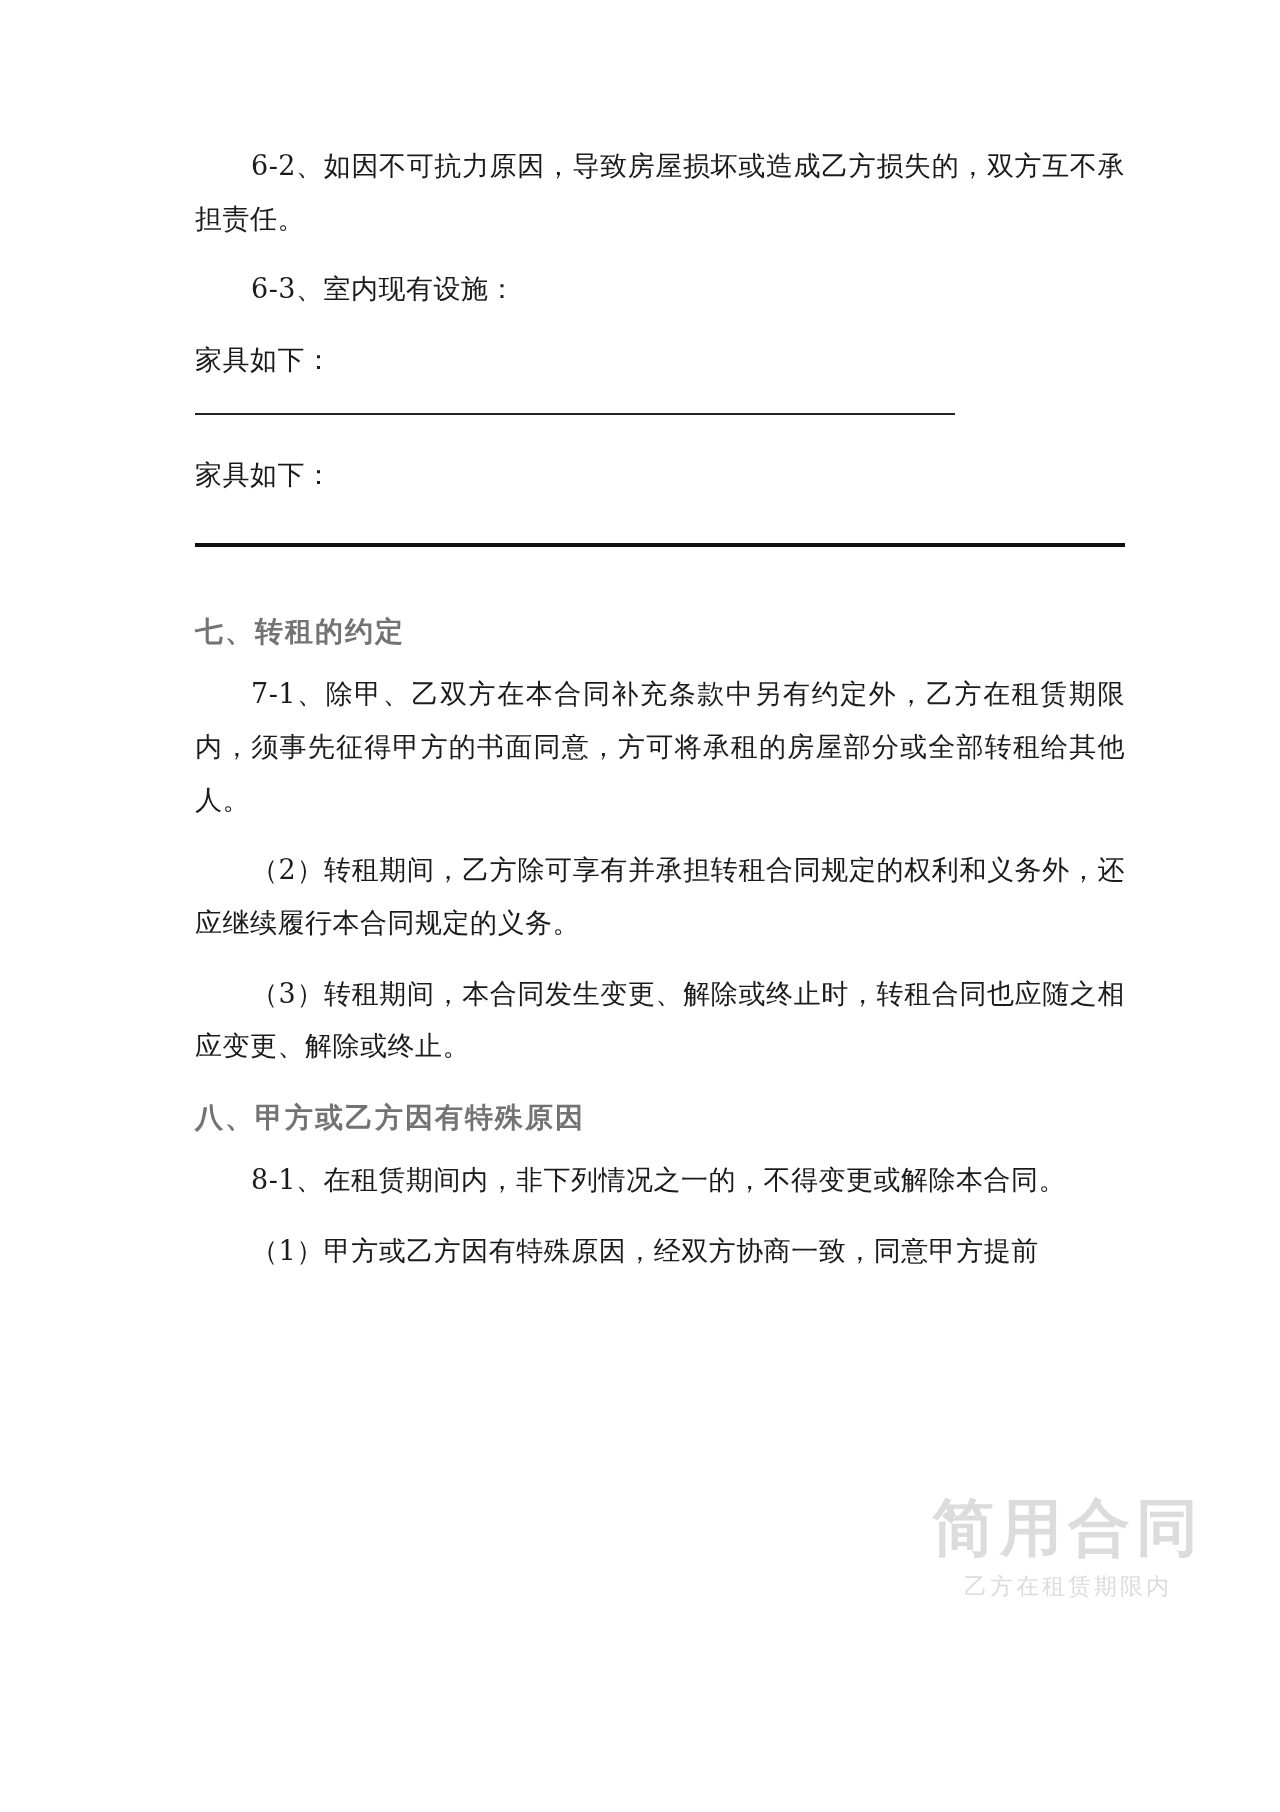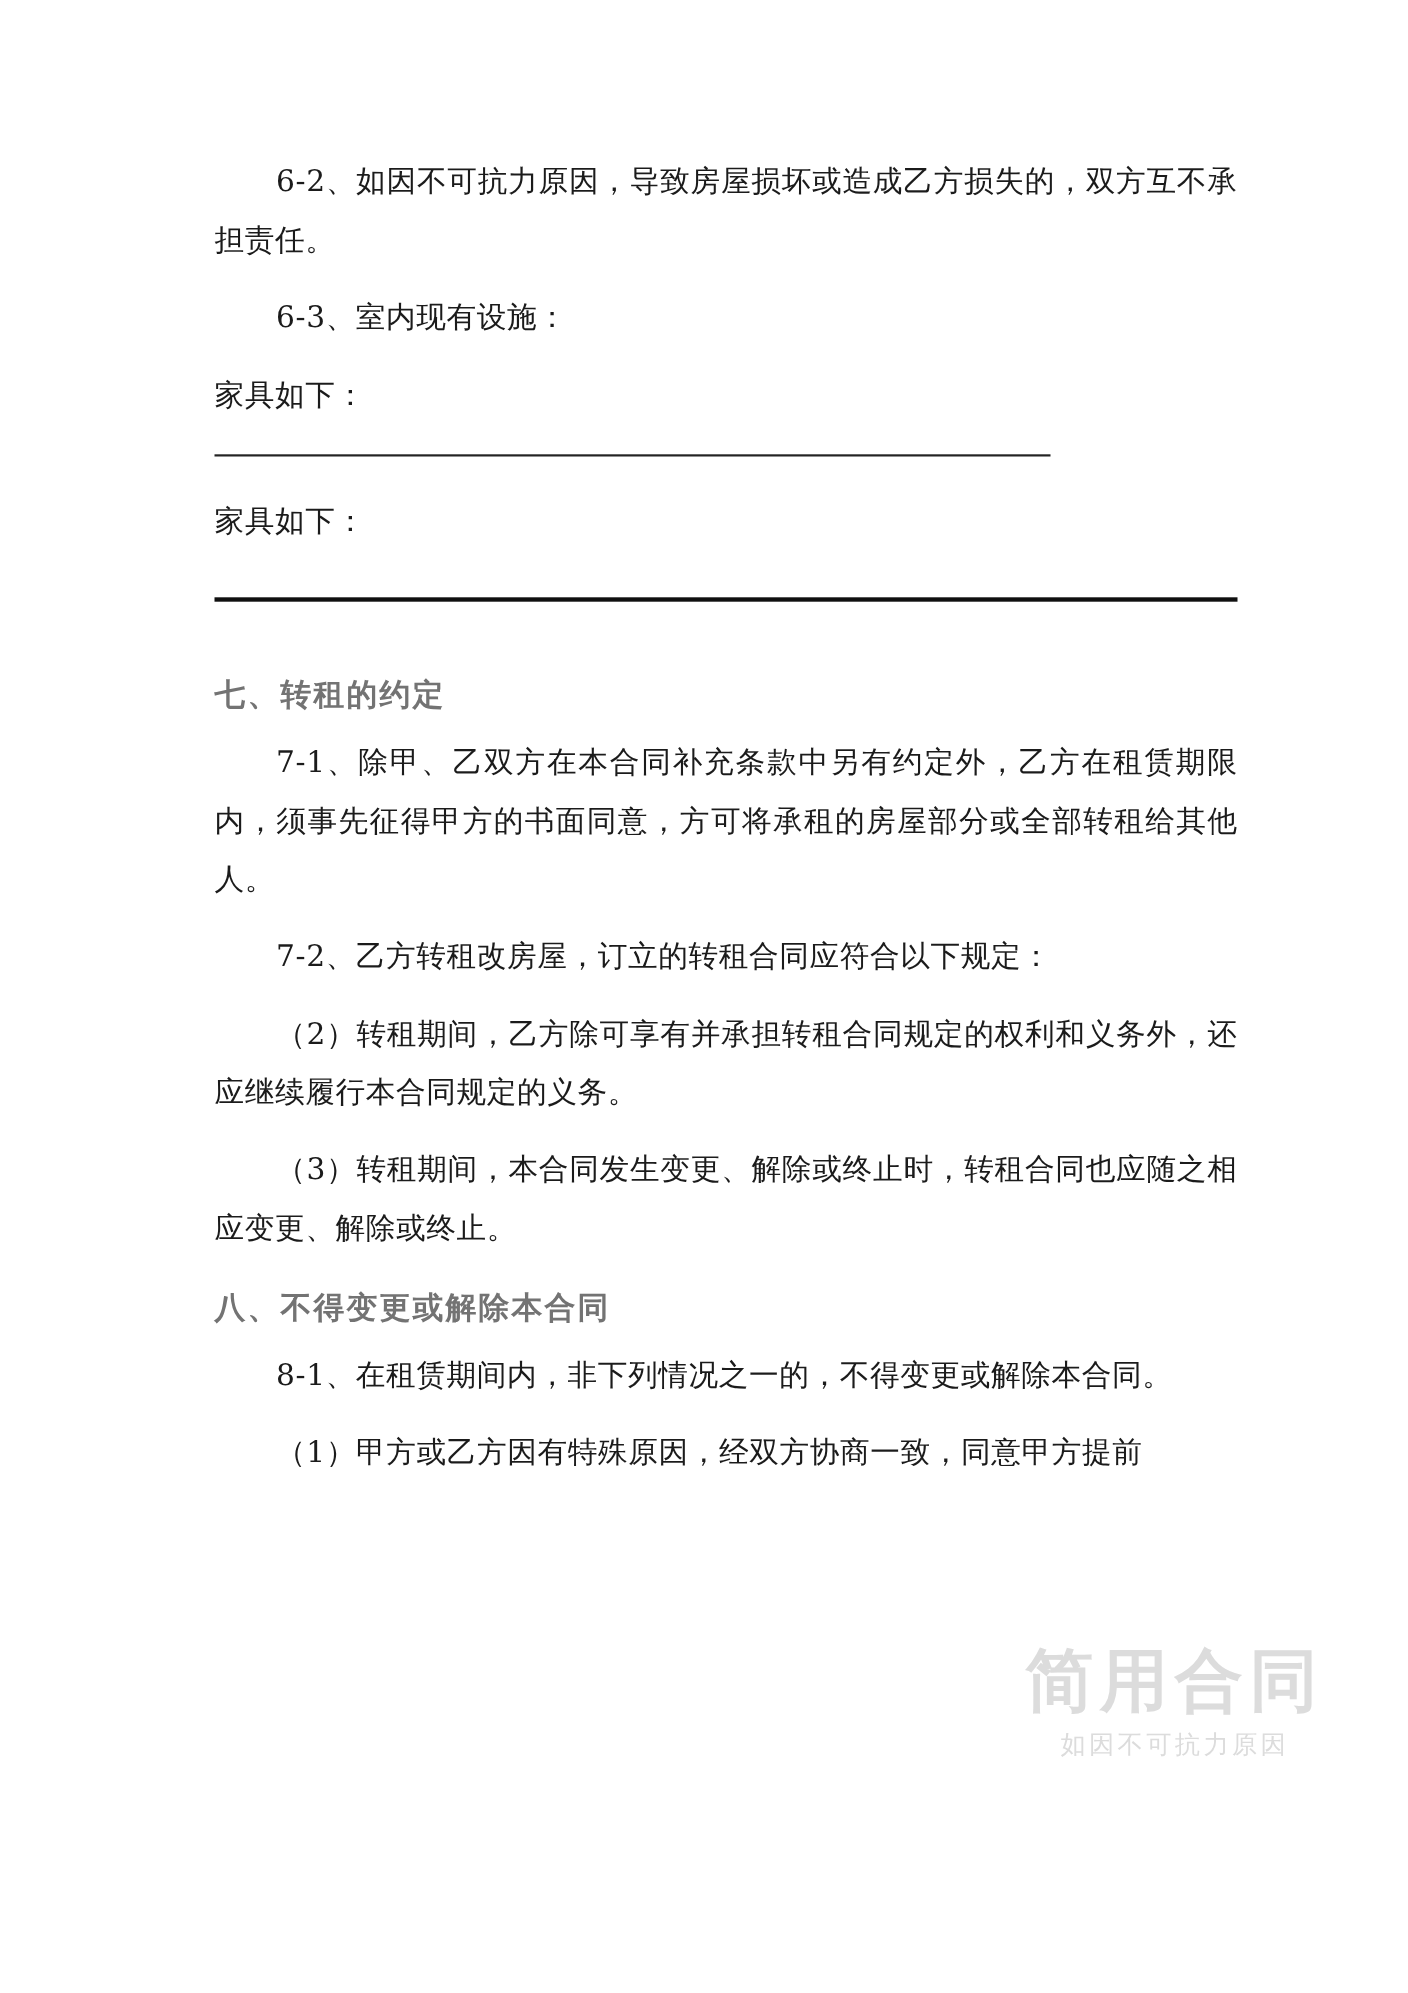--- a/index.html
+++ b/index.html
@@ -96,31 +96,30 @@
   <p class="para">家具如下：</p>
 
   <div class="rule-thick"></div>
 
   <div class="spacer-lg"></div>
 
   <p class="heading">七、转租的约定</p>
 
   <p class="para indent">7-1、除甲、乙双方在本合同补充条款中另有约定外，乙方在租赁期限内，须事先征得甲方的书面同意，方可将承租的房屋部分或全部转租给其他人。</p>
 
-  <p class="para indent">7-2、乙方转租改房屋，订立的转租合同应符合以下规定：</p>
 
 
   <p class="para indent">（2）转租期间，乙方除可享有并承担转租合同规定的权利和义务外，还应继续履行本合同规定的义务。</p>
 
   <p class="para indent">（3）转租期间，本合同发生变更、解除或终止时，转租合同也应随之相应变更、解除或终止。</p>
 
-  <p class="heading">八、不得变更或解除本合同</p>
+  <p class="heading">八、甲方或乙方因有特殊原因</p>
 
   <p class="para indent">8-1、在租赁期间内，非下列情况之一的，不得变更或解除本合同。</p>
 
   <p class="para indent">（1）甲方或乙方因有特殊原因，经双方协商一致，同意甲方提前</p>
 
   <div class="watermark">
     <div class="wm-main">简用合同</div>
-    <div class="wm-sub">如因不可抗力原因</div>
+    <div class="wm-sub">乙方在租赁期限内</div>
   </div>
 
 </div>
 
 </body></html>

